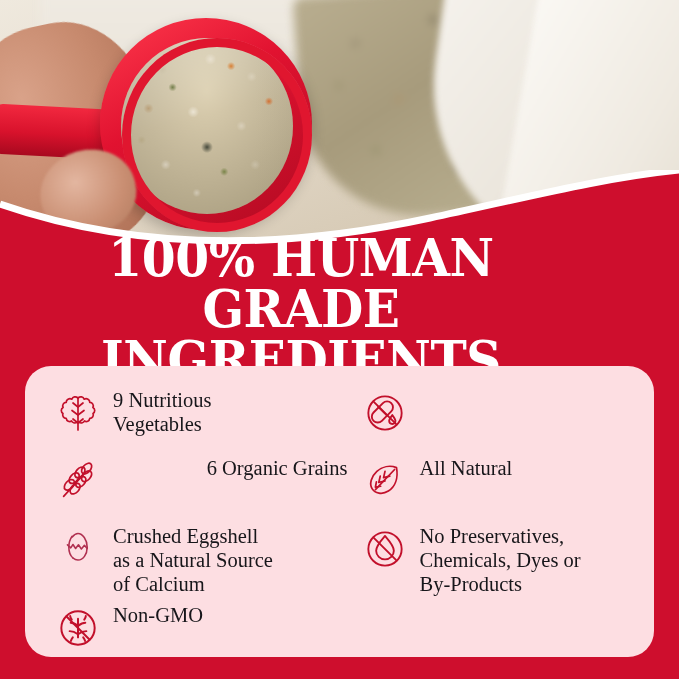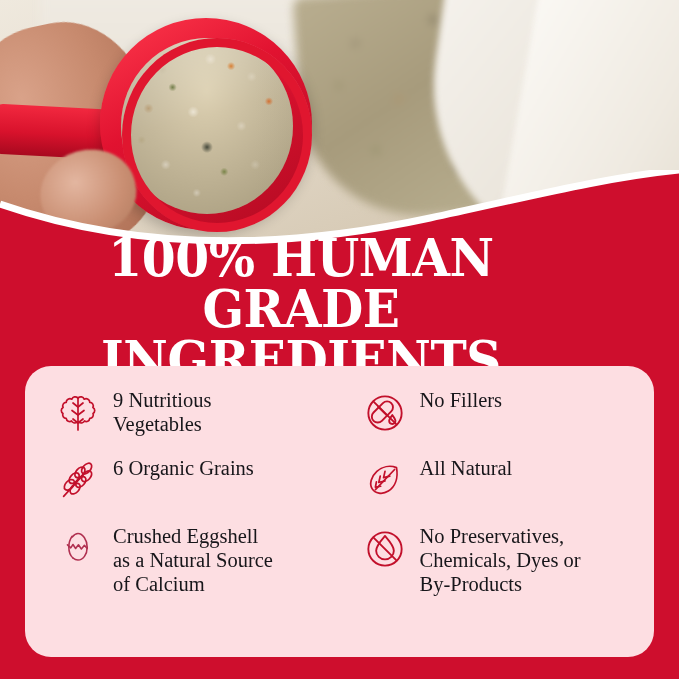--- a/index.html
+++ b/index.html
@@ -158,21 +158,21 @@
     flex:0 0 54px;width:54px;height:54px;display:flex;align-items:center;justify-content:center;
     margin-right:8px;
   }
   .feat .txt{
     font-family:"Liberation Serif", serif;
     font-size:20.5px;line-height:1.17;color:#17161a;
     padding-top:3px;
   }
   
   .col.left  .feat:nth-child(1){margin-bottom:12px;}
-  .col.left  .feat:nth-child(2){margin-bottom:14px;min-height:44px;}
+  .col.left  .feat:nth-child(2){margin-bottom:14px;min-height:44px;justify-content:space-between;}
   .col.left  .feat:nth-child(3){}
   .col.right .feat:nth-child(1){margin-bottom:12px;}
   .col.right .feat:nth-child(2){margin-bottom:14px;min-height:44px;}
   .col.right .feat:nth-child(3){margin-bottom:8px;}
   svg{display:block;}
 </style>
 </head>
 <body>
 
 <div class="canvas">
@@ -244,36 +244,49 @@
               <path d="M34 22c0 8-4.5 14-10 14-2 0-3.9-.8-5.5-2.2"></path>
               <path d="M18.5 33.8c-2.8-2.5-4.5-6.8-4.5-11.8 0-4.6 1.4-8.9 3.6-11.9"></path>
               <path d="M12.5 19.5l3.6 3.2 2.4-3.6 2.9 4.4 3.1-4.1 3.2 4.6 3.3-4 3 3.5"></path>
             </svg>
           </span>
           <span class="txt" style="white-space:pre-line">Crushed Eggshell
 as a Natural Source
 of Calcium</span>
         </div>
 
+        <div class="feat">
+          <span class="ico">
+            <svg width="50" height="50" viewBox="0 0 48 48" fill="none" stroke="#c2102b" stroke-width="1.9" stroke-linecap="round" stroke-linejoin="round">
+              <circle cx="24" cy="24" r="16"></circle>
+              <path d="M13 13 L35 35"></path>
+              <path d="M24 15v18"></path>
+              <path d="M17 19c3 0 5 1.5 7 3M31 19c-3 0-5 1.5-7 3"></path>
+              <path d="M16 27c3 0 6 1.5 8 3M32 27c-3 0-6 1.5-8 3"></path>
+              <path d="M18 16c-1-1.5-1.5-2.6-1.5-3.6M30 16c1-1.5 1.5-2.6 1.5-3.6"></path>
+              <path d="M19 33c-1 1.4-1.6 2.5-1.8 3.5M29 33c1 1.4 1.6 2.5 1.8 3.5"></path>
+            </svg>
+          </span>
+          <span class="txt" style="white-space:pre-line">Non-GMO</span>
+        </div>
       </div>
 
       <div class="col right">
 
 
         <div class="feat">
           <span class="ico">
             <svg width="50" height="50" viewBox="0 0 48 48" fill="none" stroke="#c2102b" stroke-width="1.8" stroke-linecap="round" stroke-linejoin="round">
               <circle cx="24" cy="24" r="16"></circle>
               <path d="M13.5 13.5 L34.5 34.5"></path>
               <path d="M30 14.5c2.2 2.2 2.2 5.8 0 8l-9 9c-2.2 2.2-5.8 2.2-8 0s-2.2-5.8 0-8l9-9c2.2-2.2 5.8-2.2 8 0z"></path>
               <path d="M17.5 18 26 26.5"></path>
               <path d="M31 26c1.8 2.4 3 4.1 3 5.5a3 3 0 11-6 0c0-1.4 1.2-3.1 3-5.5z"></path>
             </svg>
           </span>
-          <span class="txt" style="white-space:pre-line">No Fillers</span>
         </div>
 
         <div class="feat">
           <span class="ico">
             <svg width="46" height="46" viewBox="0 0 48 48" fill="none" stroke="#c2102b" stroke-width="1.8" stroke-linecap="round" stroke-linejoin="round">
               <path d="M36 10c2 11-1.5 20-8.5 24.5C21 38.5 13.5 37 10.5 32c-3-5-1-12.5 5-18C21 9 29 7.5 36 10z"></path>
               <path d="M34 12 14 33"></path>
               <path d="M24 14l-1.5 6.5 6.5-1.5M19 19l-1.5 6.5 6.5-1.5M15 25l-1 5.5 5.5-1"></path>
             </svg>
           </span>

